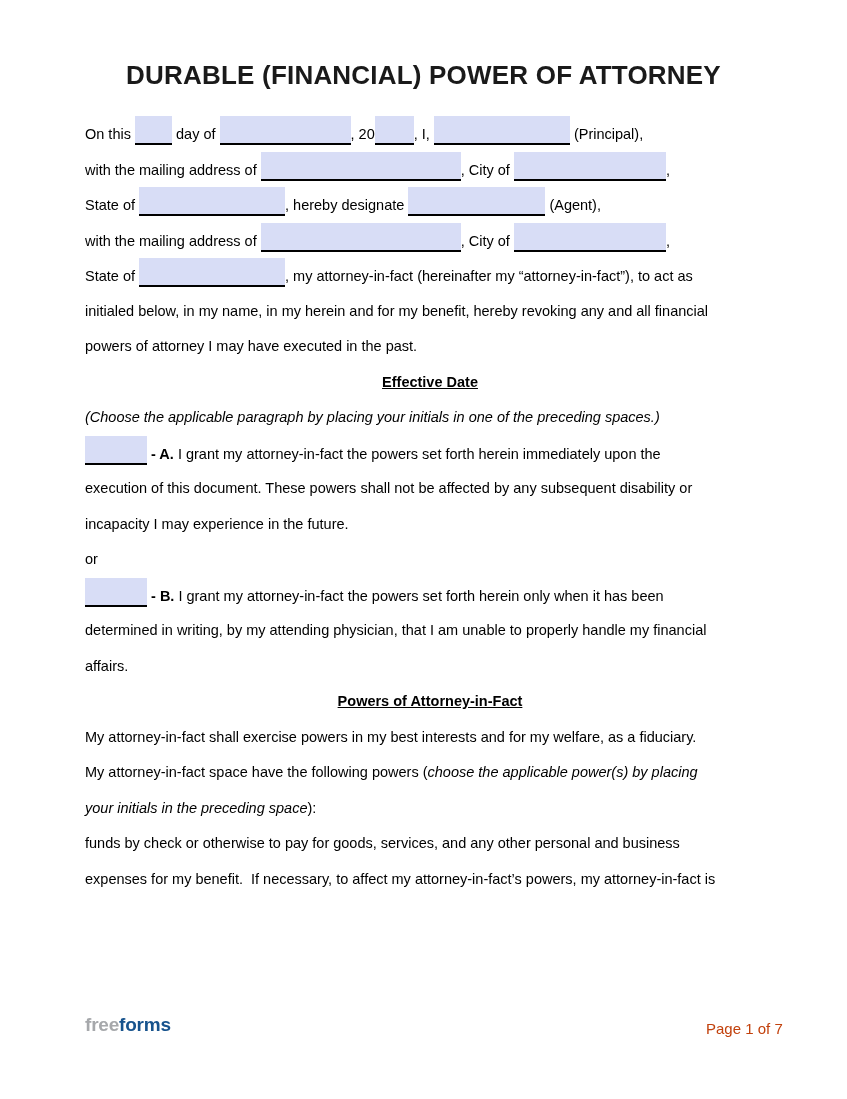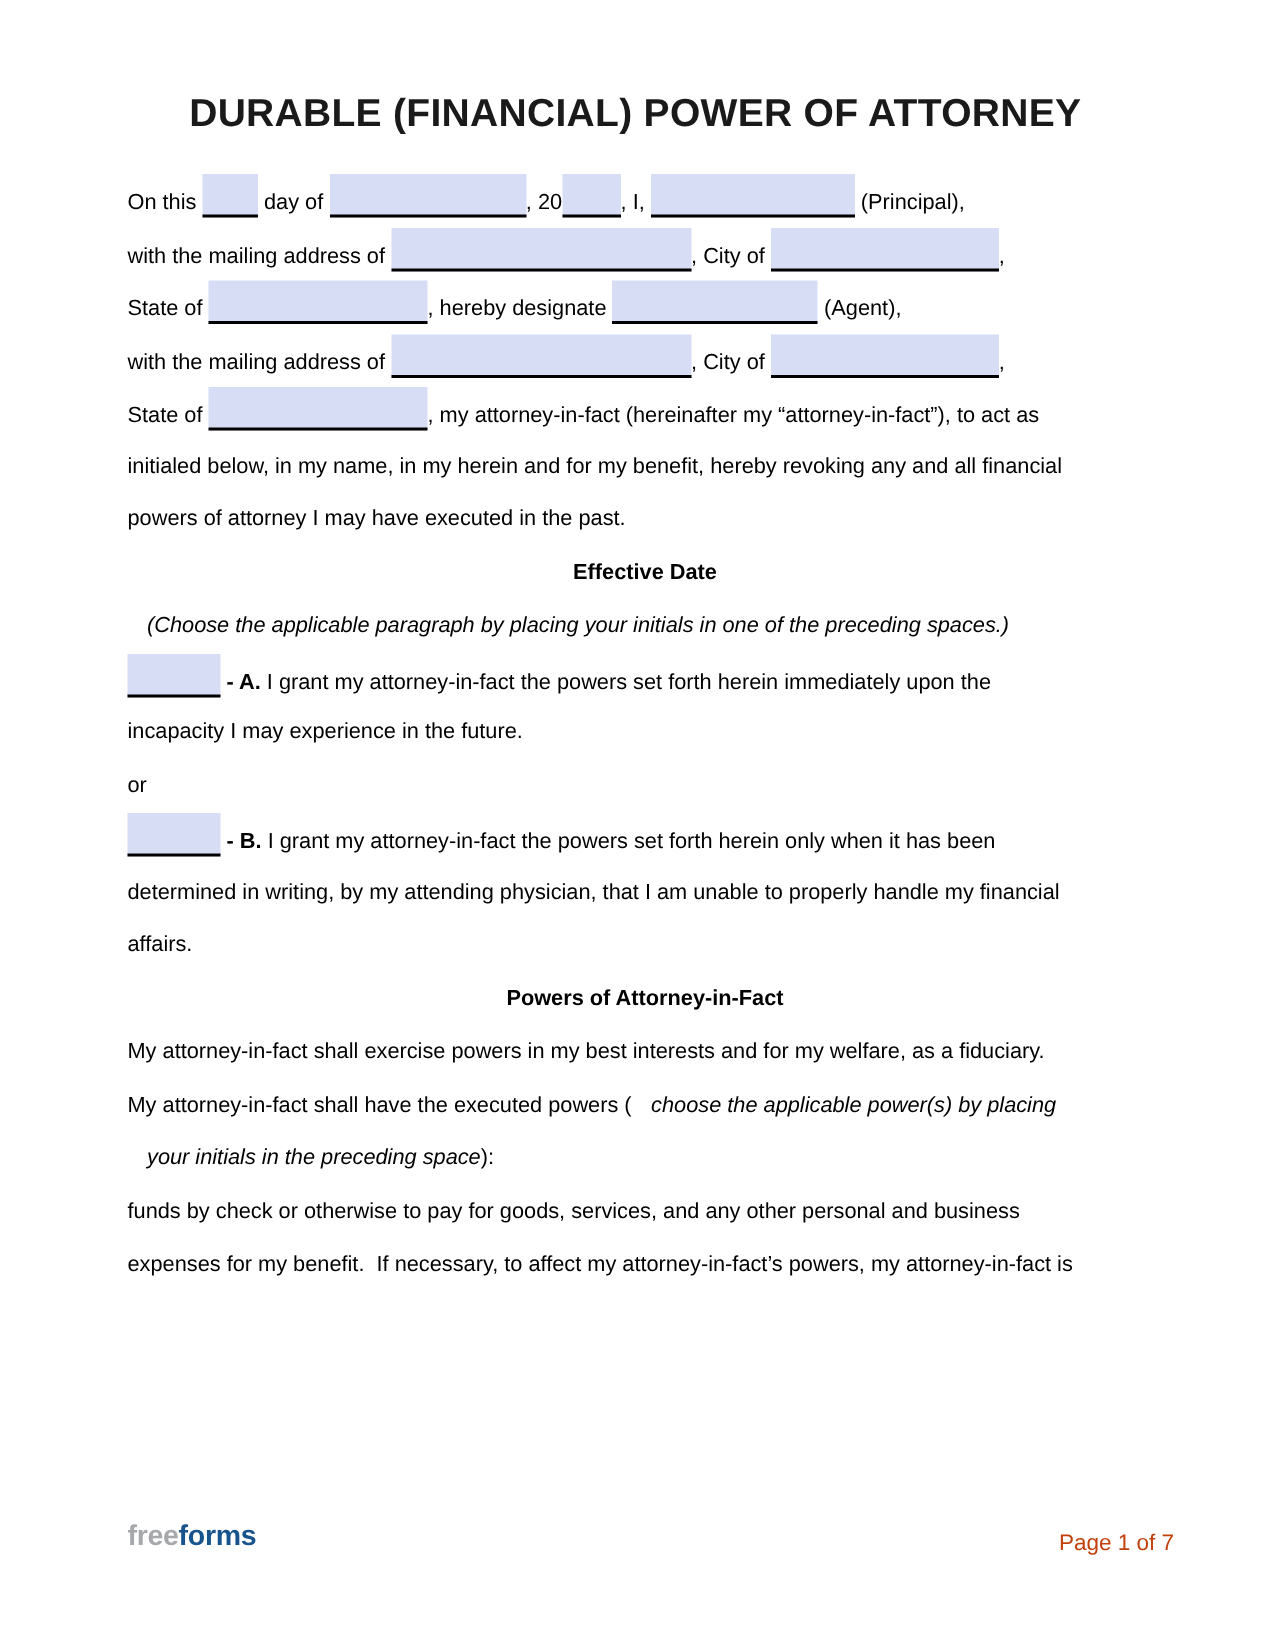--- a/index.html
+++ b/index.html
@@ -38,24 +38,25 @@
   .line {
     height: 35.5px;
     line-height: 35.5px;
     white-space: pre;
   }
   .heading {
     text-align: center;
   }
   .heading-text {
     font-weight: bold;
+    text-decoration: underline;
   }
   .run { font-weight: normal; font-style: normal; }
   .bold { font-weight: bold; }
-  .italic { font-style: italic; margin-left: 13px; }
+  .italic { font-style: italic; }
   .blank {
     display: inline-block;
     background: var(--blank-bg, #d8ddf6);
     border-bottom: 2px solid #000000;
     height: 27px;
     vertical-align: -6px;
   }
   .footer-logo {
     position: absolute;
     left: 85px;
@@ -87,28 +88,29 @@
       <div class="line"><span class="run">On this </span><span class="blank" style="width: 37px; border-bottom-color: rgb(0, 0, 0);"></span><span class="run"> day of </span><span class="blank" style="width: 131px; border-bottom-color: rgb(0, 0, 0);"></span><span class="run">, 20</span><span class="blank" style="width: 39px; border-bottom-color: rgb(0, 0, 0);"></span><span class="run">, I, </span><span class="blank" style="width: 136px; border-bottom-color: rgb(0, 0, 0);"></span><span class="run"> (Principal),</span></div>
       <div class="line"><span class="run">with the mailing address of </span><span class="blank" style="width: 200px; border-bottom-color: rgb(0, 0, 0);"></span><span class="run">, City of </span><span class="blank" style="width: 152px; border-bottom-color: rgb(0, 0, 0);"></span><span class="run">,</span></div>
       <div class="line"><span class="run">State of </span><span class="blank" style="width: 146px; border-bottom-color: rgb(0, 0, 0);"></span><span class="run">, hereby designate </span><span class="blank" style="width: 137px; border-bottom-color: rgb(0, 0, 0);"></span><span class="run"> (Agent),</span></div>
       <div class="line"><span class="run">with the mailing address of </span><span class="blank" style="width: 200px; border-bottom-color: rgb(0, 0, 0);"></span><span class="run">, City of </span><span class="blank" style="width: 152px; border-bottom-color: rgb(0, 0, 0);"></span><span class="run">,</span></div>
       <div class="line"><span class="run">State of </span><span class="blank" style="width: 146px; border-bottom-color: rgb(0, 0, 0);"></span><span class="run">, my attorney-in-fact (hereinafter my “attorney-in-fact”), to act as</span></div>
       <div class="line"><span class="run">initialed below, in my name, in my herein and for my benefit, hereby revoking any and all financial</span></div>
       <div class="line"><span class="run">powers of attorney I may have executed in the past.</span></div>
       <div class="line heading"><span class="heading-text">Effective Date</span></div>
       <div class="line"><span class="run italic">(Choose the applicable paragraph by placing your initials in one of the preceding spaces.)</span></div>
       <div class="line"><span class="blank" style="width: 62px; border-bottom-color: rgb(0, 0, 0);"></span><span class="run bold"> - A.</span><span class="run"> I grant my attorney-in-fact the powers set forth herein immediately upon the</span></div>
+      <div class="line"><span class="run">execution of this document. These powers shall not be affected by any subsequent disability or</span></div>
       <div class="line"><span class="run">incapacity I may experience in the future.</span></div>
       <div class="line"><span class="run">or</span></div>
       <div class="line"><span class="blank" style="width: 62px; border-bottom-color: rgb(0, 0, 0);"></span><span class="run bold"> - B.</span><span class="run"> I grant my attorney-in-fact the powers set forth herein only when it has been</span></div>
       <div class="line"><span class="run">determined in writing, by my attending physician, that I am unable to properly handle my financial</span></div>
       <div class="line"><span class="run">affairs.</span></div>
       <div class="line heading"><span class="heading-text">Powers of Attorney-in-Fact</span></div>
       <div class="line"><span class="run">My attorney-in-fact shall exercise powers in my best interests and for my welfare, as a fiduciary.</span></div>
-      <div class="line"><span class="run">My attorney-in-fact shall have the executed powers (</span><span class="run italic">choose the applicable power(s) by placing</span></div>
+      <div class="line"><span class="run">My attorney-in-fact space have the following powers (</span><span class="run italic">choose the applicable power(s) by placing</span></div>
       <div class="line"><span class="run italic">your initials in the preceding space</span><span class="run">):</span></div>
       <div class="line"><span class="run">funds by check or otherwise to pay for goods, services, and any other personal and business</span></div>
       <div class="line"><span class="run">expenses for my benefit.  If necessary, to affect my attorney-in-fact’s powers, my attorney-in-fact is</span></div>
     </div>
 
   <div class="footer-logo"><span class="logo-free">free</span><span class="logo-forms">forms</span></div>
 
   <div class="page-number">Page 1 of 7</div>
 
 </div>

